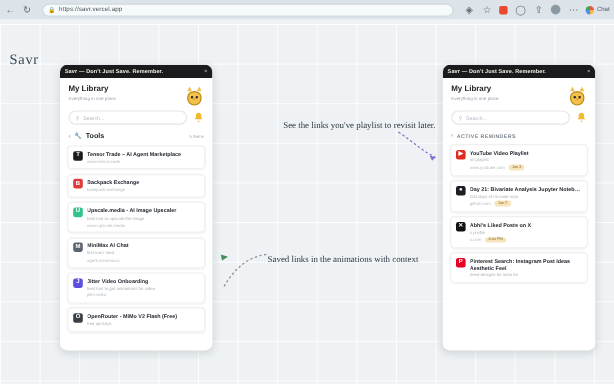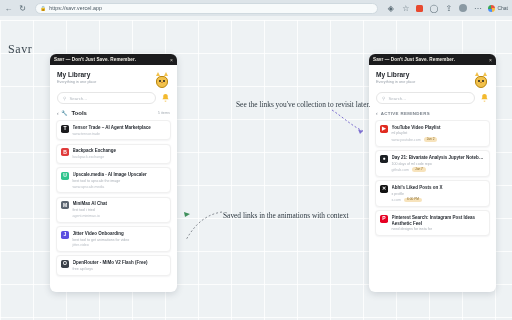--- a/index.html
+++ b/index.html
@@ -369,21 +369,21 @@
         <span class="fav" style="background:#e60023">P</span>
         <div class="row-body">
           <div class="row-title wrap">Pinterest Search: Instagram Post Ideas Aesthetic Feel</div>
           <div class="row-note">need designs for insta for</div>
         </div>
       </div>
     </div>
   </div>
 
   <div class="anno" id="anno-1">
-    <span>See the links you've collection to revisit later.</span>
+    <span>See the links you've playlist to revisit later.</span>
   </div>
   <svg class="arrow" style="left:330px; top:88px; width:40px; height:30px;" viewBox="0 0 40 30">
     <path d="M2 2 C 14 10, 22 18, 33 23" stroke="#7d6fd0" stroke-width="1" fill="none" stroke-dasharray="2 2"></path>
     <path d="M33 23 l -5 -1.5 l 2 4.5 z" fill="#7d6fd0"></path>
   </svg>
 
   <div class="anno" id="anno-2">
     <span>Saved links in the animations with context</span>
   </div>
   <svg class="arrow" style="left:176px; top:186px; width:48px; height:40px;" viewBox="0 0 48 40">

